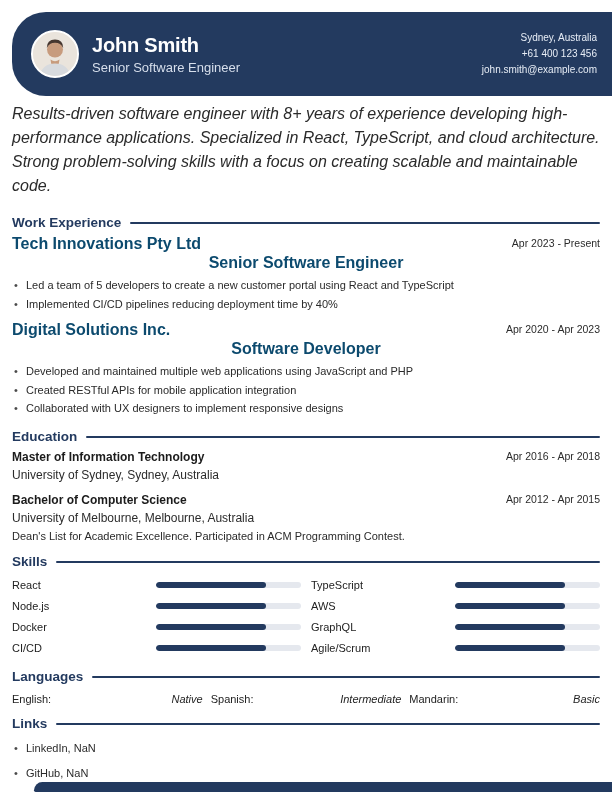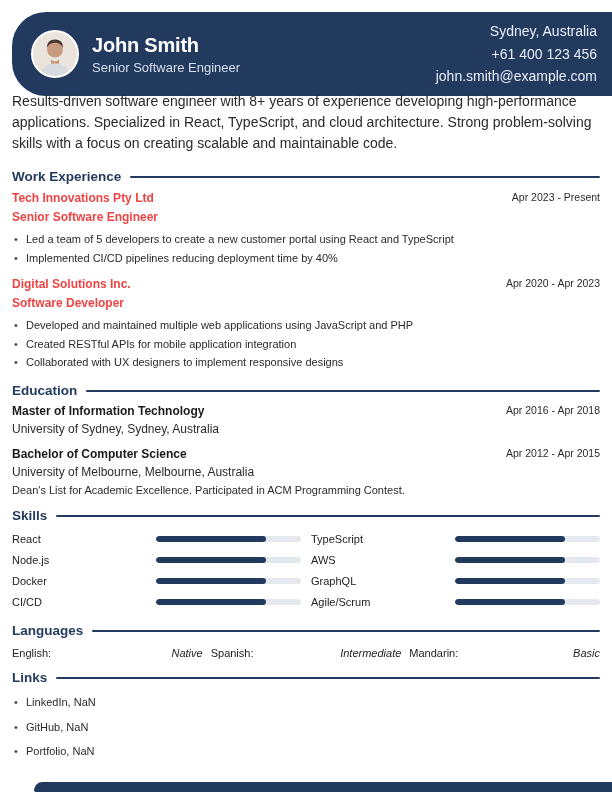--- a/index.html
+++ b/index.html
@@ -18,37 +18,37 @@
     display:flex; align-items:center;
   }
   .avatar {
     width:44px; height:44px; flex:none; margin-left:19px;
     border-radius:50%; border:2px solid #ffffff; overflow:hidden; background:#eae4dc;
   }
   .avatar svg { display:block; }
   .header-id { margin-left:13px; }
   .name { font-size:20px; font-weight:bold; color:#ffffff; line-height:1.2; letter-spacing:-0.2px; }
   .title { font-size:13px; color:#d7dfec; margin-top:3px; }
-  .contact { margin-left:auto; margin-right:15px; text-align:right; font-size:14px; color:#e7edf6; line-height:1.62; }
+  .contact { margin-left:auto; margin-right:15px; text-align:right; font-size:10px; color:#e7edf6; line-height:1.62; }
 
   
   .content { position:absolute; left:12px; right:12px; top:80px; }
-  .summary { margin-top:11px; font-size:14px; line-height:1.5; color:#2a2a2a; }
+  .summary { margin-top:22px; font-size:16px; line-height:1.5; color:#2a2a2a;font-style:italic; }
 
   .section-heading { display:flex; align-items:center; }
   .section-heading .txt { font-size:13.5px; font-weight:bold; color:var(--accent); white-space:nowrap; line-height:18px; }
   .section-heading .rule { flex:1; height:2px; background:var(--accent); margin-left:9px; border-radius:1px; }
   .mt-work { margin-top:8px; }
   .mt-sec  { margin-top:10px; }
   .mt-skills { margin-top:8px; }
 
   .row { display:flex; justify-content:space-between; align-items:flex-start; }
   .job { margin-top:3px; }
   .job + .job { margin-top:8px; }
-  .company, .role { font-size:12px; font-weight:bold; color:#ef4444; line-height:18.6px; }
+  .company, .role { font-size:16px; font-weight:bold; color:#0c4a6e; line-height:18.6px;text-align:center; }
   .dates { font-size:10.5px; color:#2b2b2b; line-height:15px; margin-top:1px; white-space:nowrap; }
   ul.bullets { margin:4px 0 0 0; padding:0; list-style:none; }
   ul.bullets li { font-size:11px; line-height:18.5px; padding-left:14px; position:relative; color:#2a2a2a; }
   ul.bullets li::before { content:"\2022"; position:absolute; left:2px; color:#4a4a4a; }
 
   .school { margin-top:2px; }
   .school + .school { margin-top:5px; }
   .degree { font-size:12px; font-weight:bold; color:#1b1b1b; line-height:18.6px; }
   .institution { font-size:12px; color:#2b2b2b; line-height:19.2px; }
   .edu-desc { font-size:11px; color:#2a2a2a; line-height:17px; }

